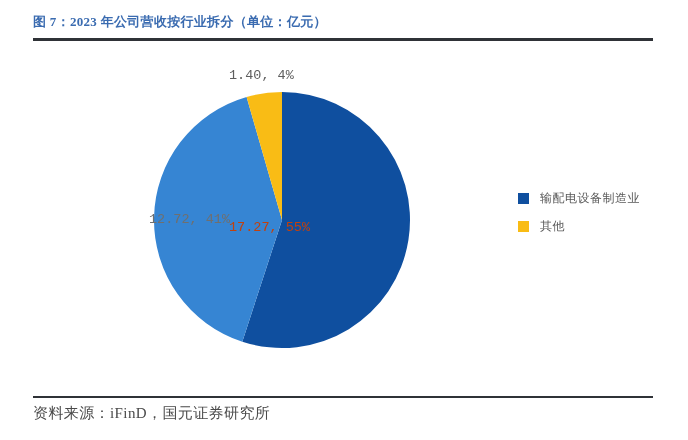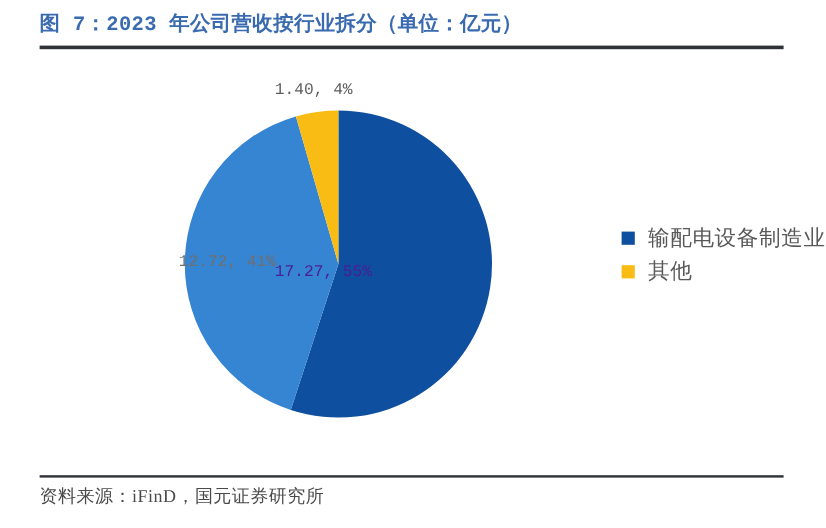--- a/index.html
+++ b/index.html
@@ -21,23 +21,23 @@
     box-sizing: border-box;
   }
   
   #title-block {
     position: absolute;
     left: 33px;
     top: 12px;
     width: 622px;
   }
   #figure-title {
-    font-family: Liberation Mono, monospace;
+    font-family: Liberation Serif, serif;
     font-weight: bold;
-    font-size: 17px;
+    font-size: 13px;
     color: #3a6bb0;
     letter-spacing: 0.3px;
     white-space: nowrap;
     line-height: 20px;
   }
   #title-rule {
     margin-top: 6px;
     height: 3px;
     background: #2f3237;
     width: 620px;
@@ -75,21 +75,21 @@
     color: #5e5e5e;
   }
   #label-newenergy {
     left: 116px;
     top: 166px;
     color: #6f6f6f;
   }
   #label-power {
     left: 196px;
     top: 174px;
-    color: #4c1d95;
+    color: #c2410c;
   }
   
   #legend {
     position: absolute;
     left: 485px;
     top: 138px;
     width: 140px;
   }
   .legend-row {
     display: flex;
@@ -97,21 +97,21 @@
     height: 28px;
   }
   .legend-swatch {
     width: 11px;
     height: 11px;
     flex: 0 0 11px;
     margin-right: 11px;
   }
   .legend-label {
     font-family: Liberation Sans, sans-serif;
-    font-size: 18px;
+    font-size: 12px;
     color: #595959;
     white-space: nowrap;
     letter-spacing: 0.5px;
   }
   
   #footer-rule {
     position: absolute;
     left: 33px;
     top: 396px;
     width: 620px;

